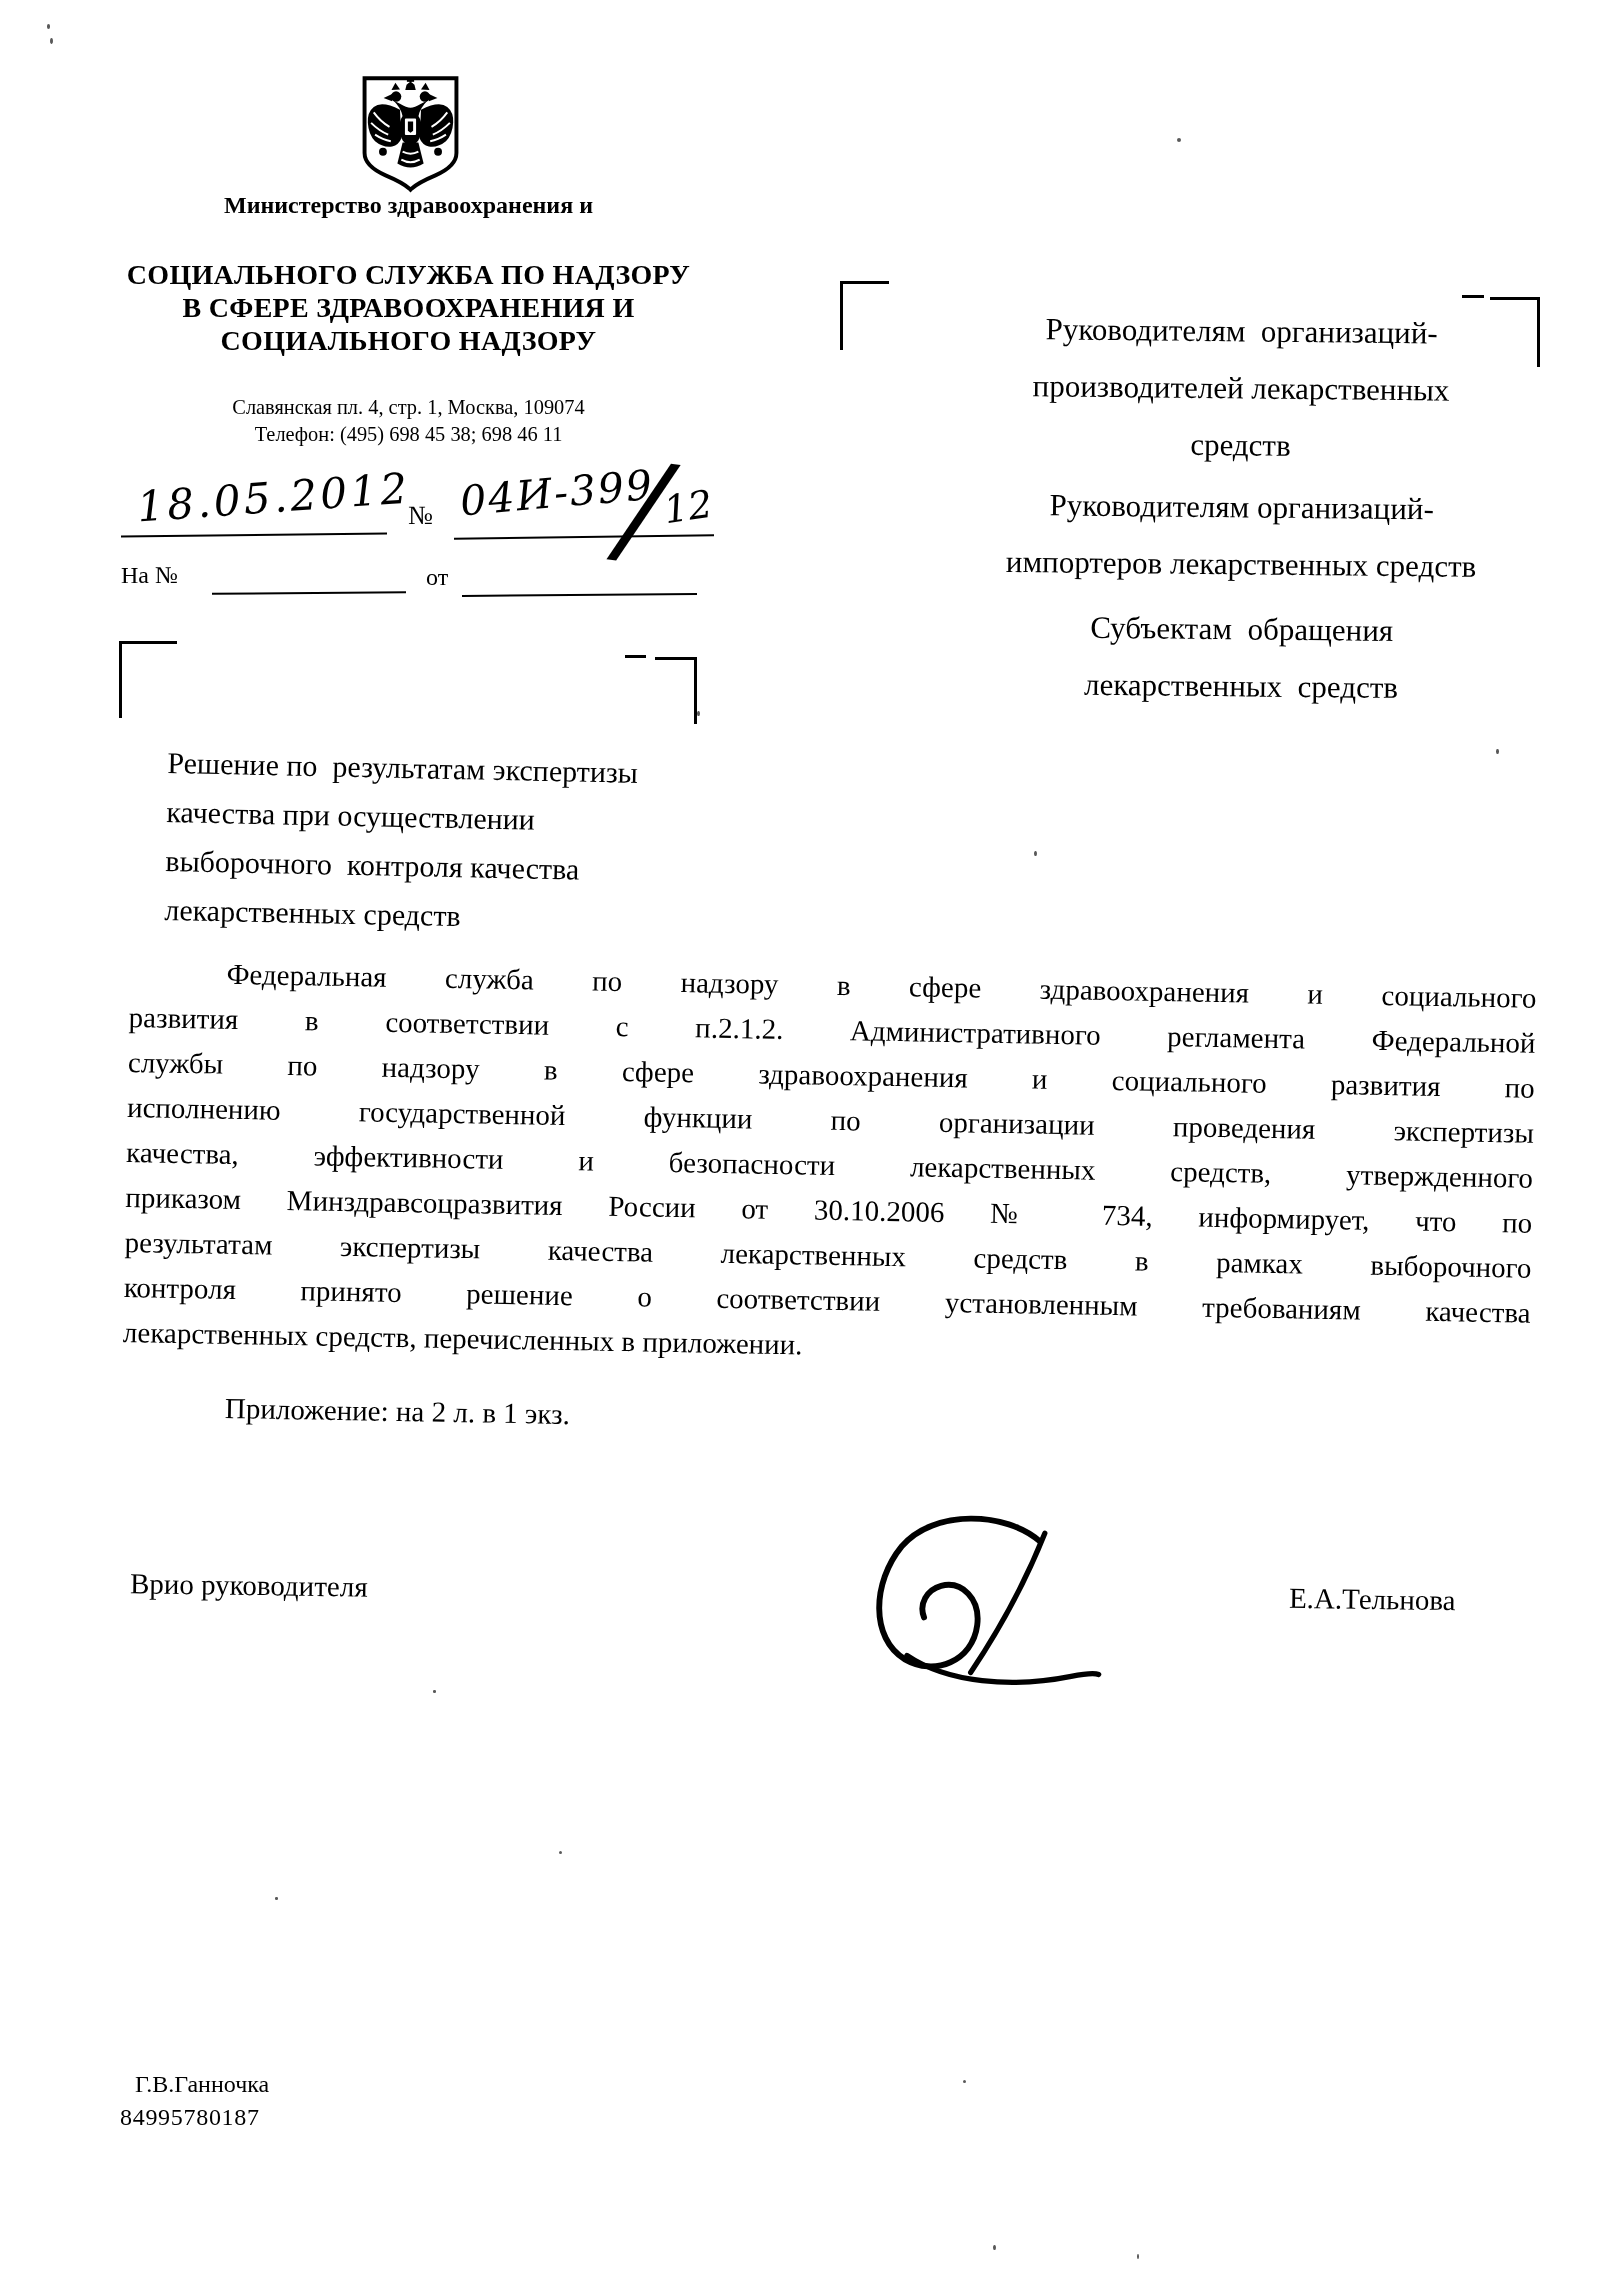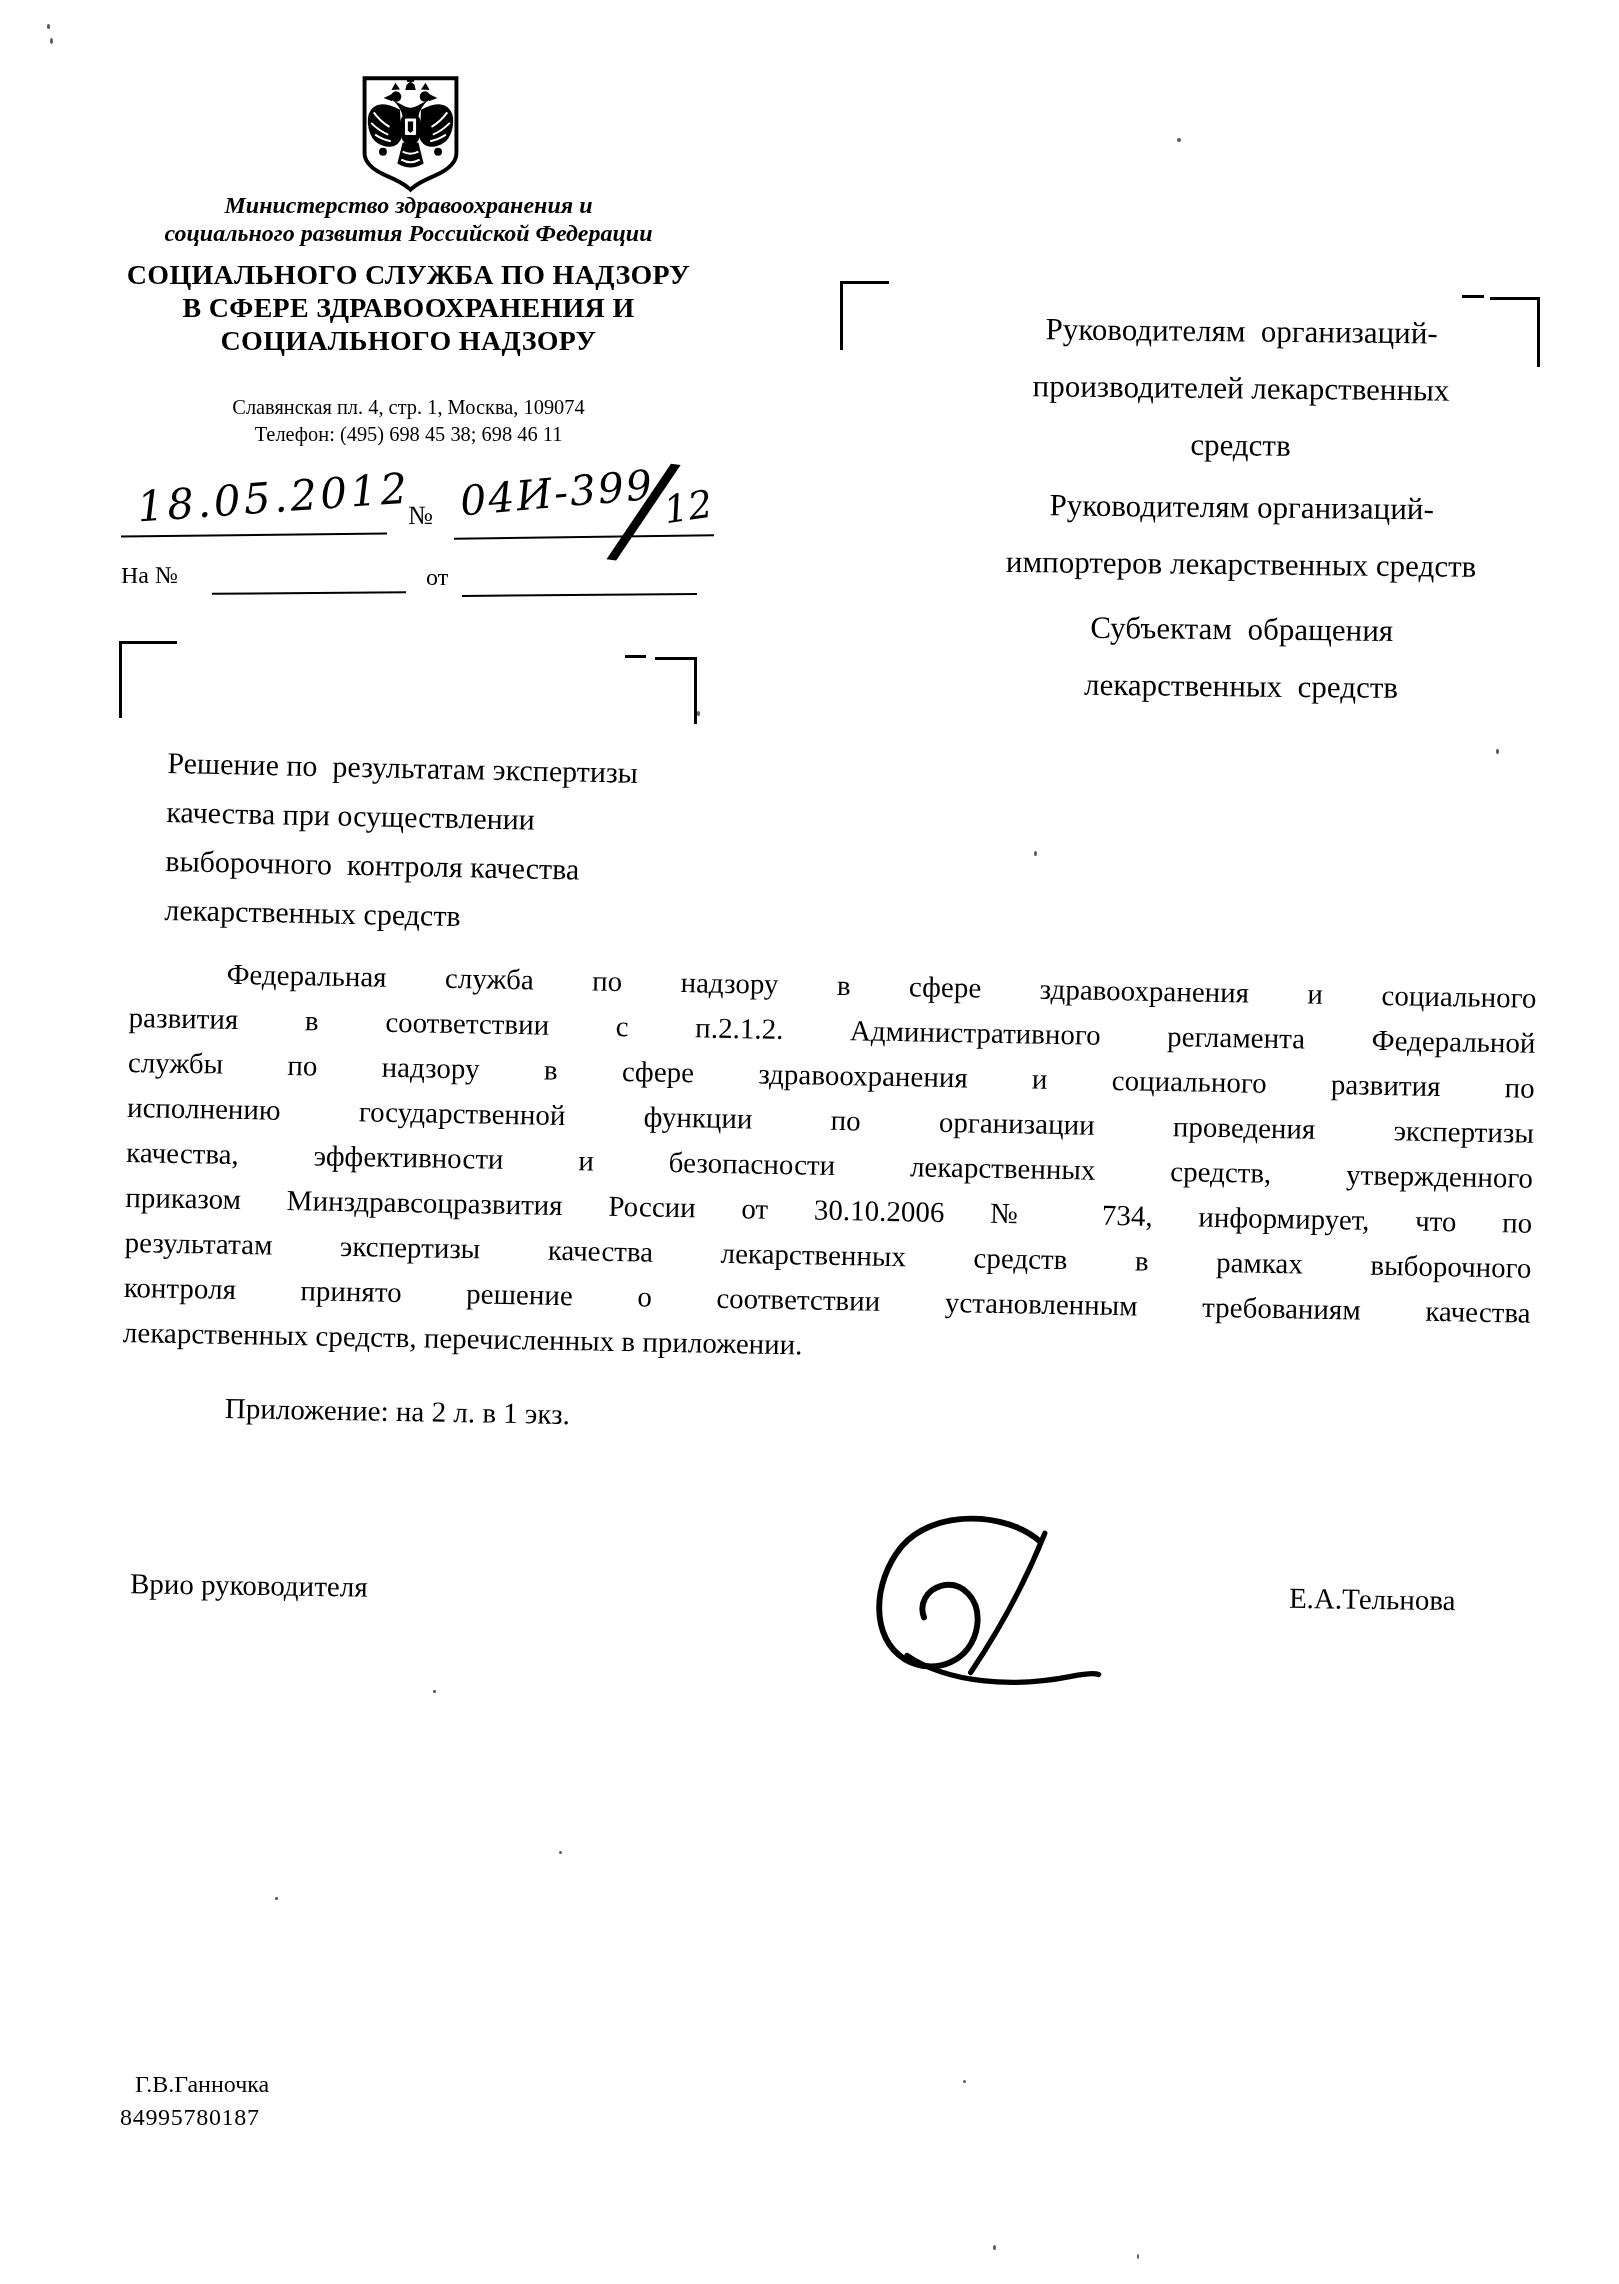--- a/index.html
+++ b/index.html
@@ -5,21 +5,21 @@
   html,body { margin:0; padding:0; background:#e8e8e8; }
   .page {
     position:relative; width:1619px; height:2284px; background:#ffffff;
     overflow:hidden; font-family:"Liberation Serif", serif; color:#000;
   }
   .abs { position:absolute; }
 
   
   .emblem { left:358px; top:74px; width:105px; height:120px; }
   .ministry { left:80px; top:191px; width:657px; text-align:center;
-              font-weight:bold; font-size:24px; line-height:28px;font-style:italic; }
+              font-weight:bold; font-size:24px; line-height:28px; }
   .service  { left:80px; top:258px; width:657px; text-align:center;
               font-weight:bold; font-size:28px; line-height:33px; letter-spacing:0.3px; }
   .addr  { left:80px; top:396px; width:657px; text-align:center; font-size:20.4px; }
   .phone { left:80px; top:423px; width:657px; text-align:center; font-size:20.4px; }
 
   
   .hw { font-family:"DejaVu Serif", serif; font-style:italic; white-space:nowrap; }
   .hw-date  { left:137px; top:473px; font-size:42px; letter-spacing:3.3px; transform:rotate(-4deg); }
   .numsign  { left:408px; top:501px; font-size:26px; }
   .hw-num   { left:460px; top:469px; font-size:41px; letter-spacing:2px; transform:rotate(-5deg); }
@@ -108,21 +108,20 @@
       <path d="M134,92 Q122,100 110,102"></path>
       <path d="M68,118 Q80,124 92,118"></path>
       <path d="M66,130 Q80,138 94,130"></path>
     </g>
     <rect x="70" y="66" width="20" height="28" rx="3" fill="#fff" stroke="#000" stroke-width="3"></rect>
     <path d="M76,72 L84,72 L84,86 L80,89 L76,86 Z" fill="#000"></path>
   </svg>
 
   <div class="abs ministry">
       <div class="tline">Министерство здравоохранения и</div>
-      <div class="tline">социального развития Российской Федерации</div>
     </div>
   <div class="abs service">
       <div class="tline">СОЦИАЛЬНОГО СЛУЖБА ПО НАДЗОРУ</div>
       <div class="tline">В СФЕРЕ ЗДРАВООХРАНЕНИЯ И</div>
       <div class="tline">СОЦИАЛЬНОГО НАДЗОРУ</div>
     </div>
   <div class="abs addr">Славянская пл. 4, стр. 1, Москва, 109074</div>
   <div class="abs phone">Телефон: (495) 698 45 38; 698 46 11</div>
 
   <div class="abs hw hw-date">18.05.2012</div>

